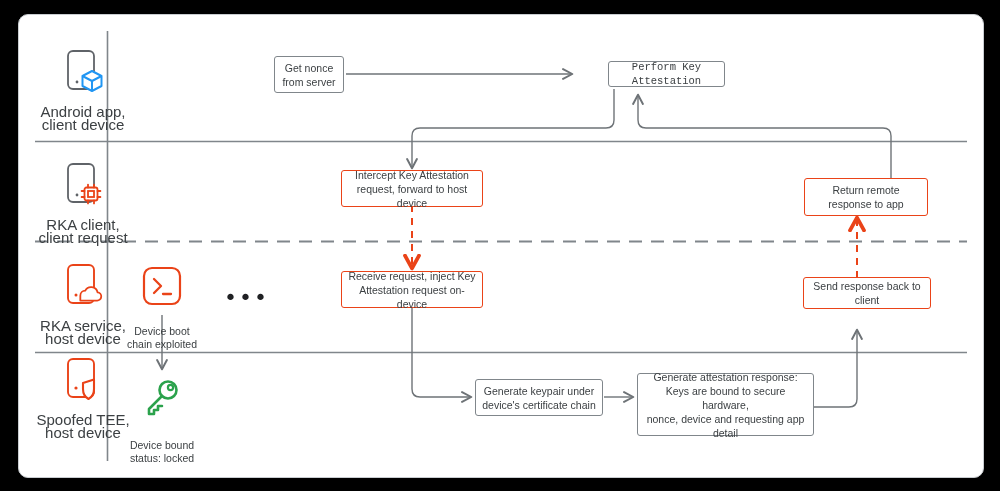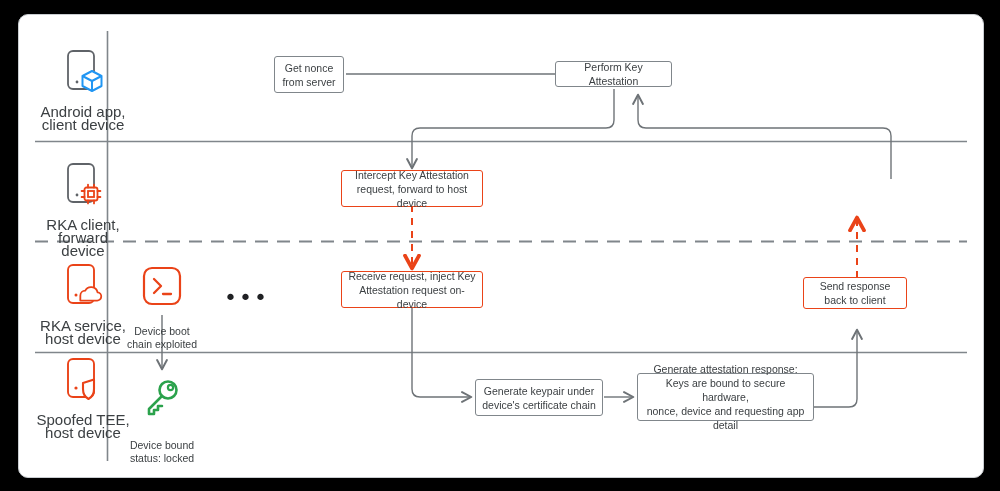--- a/index.html
+++ b/index.html
@@ -79,21 +79,21 @@
       <svg width="46" height="50" viewBox="0 0 46 50">
         <rect x="8" y="4" width="26" height="38" rx="5" fill="none" stroke="#5f6368" stroke-width="1.8"></rect>
         <circle cx="17" cy="35" r="1.4" fill="#5f6368"></circle>
         <g transform="translate(21,24)" stroke="#ea4318" stroke-width="1.8" fill="none" stroke-linecap="round">
           <rect x="3.5" y="3.5" width="13" height="13" rx="2" fill="#fff"></rect>
           <rect x="7" y="7" width="6" height="6" fill="#fff"></rect>
           <path d="M7,3.5 L7,0.6 M13,3.5 L13,0.6 M7,16.5 L7,19.4 M13,16.5 L13,19.4 M3.5,7 L0.6,7 M3.5,13 L0.6,13 M16.5,7 L19.4,7 M16.5,13 L19.4,13"></path>
         </g>
       </svg>
       <div class="lane-caption">RKA client,
-forward device</div>
+client request</div>
     </div>
 
     <div class="lane-icon" style="left:16px;top:246px;">
       <svg width="46" height="50" viewBox="0 0 46 50">
         <rect x="8" y="4" width="26" height="38" rx="5" fill="none" stroke="#ea4318" stroke-width="1.9"></rect>
         <circle cx="16" cy="34" r="1.5" fill="#ea4318"></circle>
         <path d="M20,42 a6,6 0 0 1 6,-6 a8,8 0 0 1 15,2 a5,5 0 0 1 -1,10 L20,48 Z" transform="translate(-1,-8) scale(0.82) translate(6,10)" fill="#fff" stroke="#ea4318" stroke-width="2.2" stroke-linejoin="round"></path>
       </svg>
       <div class="lane-caption">RKA service,
 host device</div>
@@ -131,44 +131,48 @@
 status: locked</div>
     </div>
 
     <div class="dots" style="left:205px;top:278px;">•••</div>
 
     <div class="box gray" style="left:255px;top:41px;width:70px;height:37px;">
       <span>Get nonce
 from server</span>
     </div>
 
-    <div class="box gray" style="left:536px;top:46px;width:117px;height:26px;">
+    <div class="box gray" style="left:589px;top:46px;width:117px;height:26px;font-family:Liberation Mono, monospace;">
       <span>Perform Key Attestation</span>
     </div>
 
     <div class="box red" style="left:322px;top:155px;width:142px;height:37px;">
       <span>Intercept Key Attestation
 request, forward to host device</span>
     </div>
 
+    <div class="box red" style="left:785px;top:163px;width:124px;height:38px;">
+      <span>Return remote
+response to app</span>
+    </div>
 
     <div class="box red" style="left:322px;top:256px;width:142px;height:37px;">
       <span>Receive request, inject Key
 Attestation request on-device</span>
     </div>
 
-    <div class="box red" style="left:784px;top:262px;width:104px;height:32px;">
+    <div class="box red" style="left:784px;top:262px;width:128px;height:32px;">
       <span>Send response back to client</span>
     </div>
 
     <div class="box gray" style="left:456px;top:364px;width:128px;height:37px;">
       <span>Generate keypair under
 device's certificate chain</span>
     </div>
 
-    <div class="box gray" style="left:618px;top:358px;width:177px;height:48px;">
+    <div class="box gray" style="left:618px;top:358px;width:177px;height:63px;">
       <span>Generate attestation response:
 Keys are bound to secure hardware,
 nonce, device and requesting app detail</span>
     </div>
 
   </div>
 </div>
 
 </body></html>

